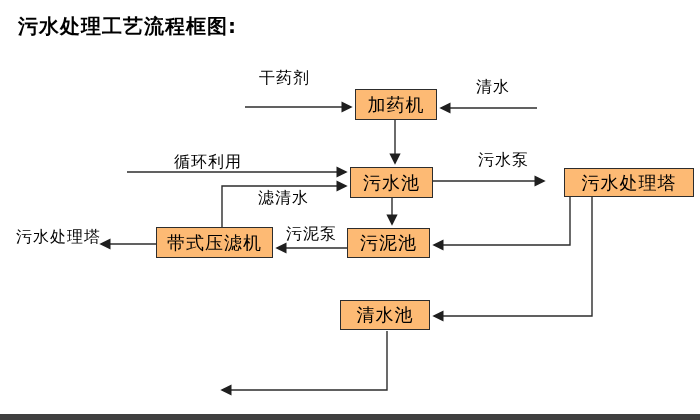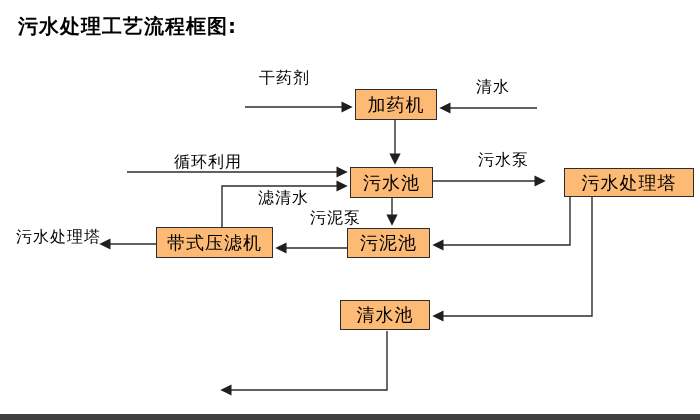--- a/index.html
+++ b/index.html
@@ -25,21 +25,21 @@
   #node-clean-pool{left:340px;top:300px;width:90px;height:30px;}
   .lbl{
     position:absolute;font-size:16px;letter-spacing:1px;white-space:nowrap;z-index:2;
   }
   #lbl-dry-agent{left:259px;top:68px;}
   #lbl-clean-water{left:476px;top:77px;}
   #lbl-sand-washing{left:174px;top:152px;}
   #lbl-filtered-water{left:258px;top:188px;}
   #lbl-sewage-pump{left:478px;top:150px;}
   #lbl-bottom-sewage{left:472px;top:223px;}
-  #lbl-sludge-pump{left:286px;top:208px;margin-left:24px;}
+  #lbl-sludge-pump{left:286px;top:224px;}
   #lbl-mud-cake{left:16px;top:227px;}
   #lbl-recycle{left:263px;top:365px;}
   svg.lines{position:absolute;left:0;top:0;z-index:1;}
 </style>
 </head>
 <body>
 
 <div class="canvas">
 
   <div class="title">污水处理工艺流程框图:</div>

